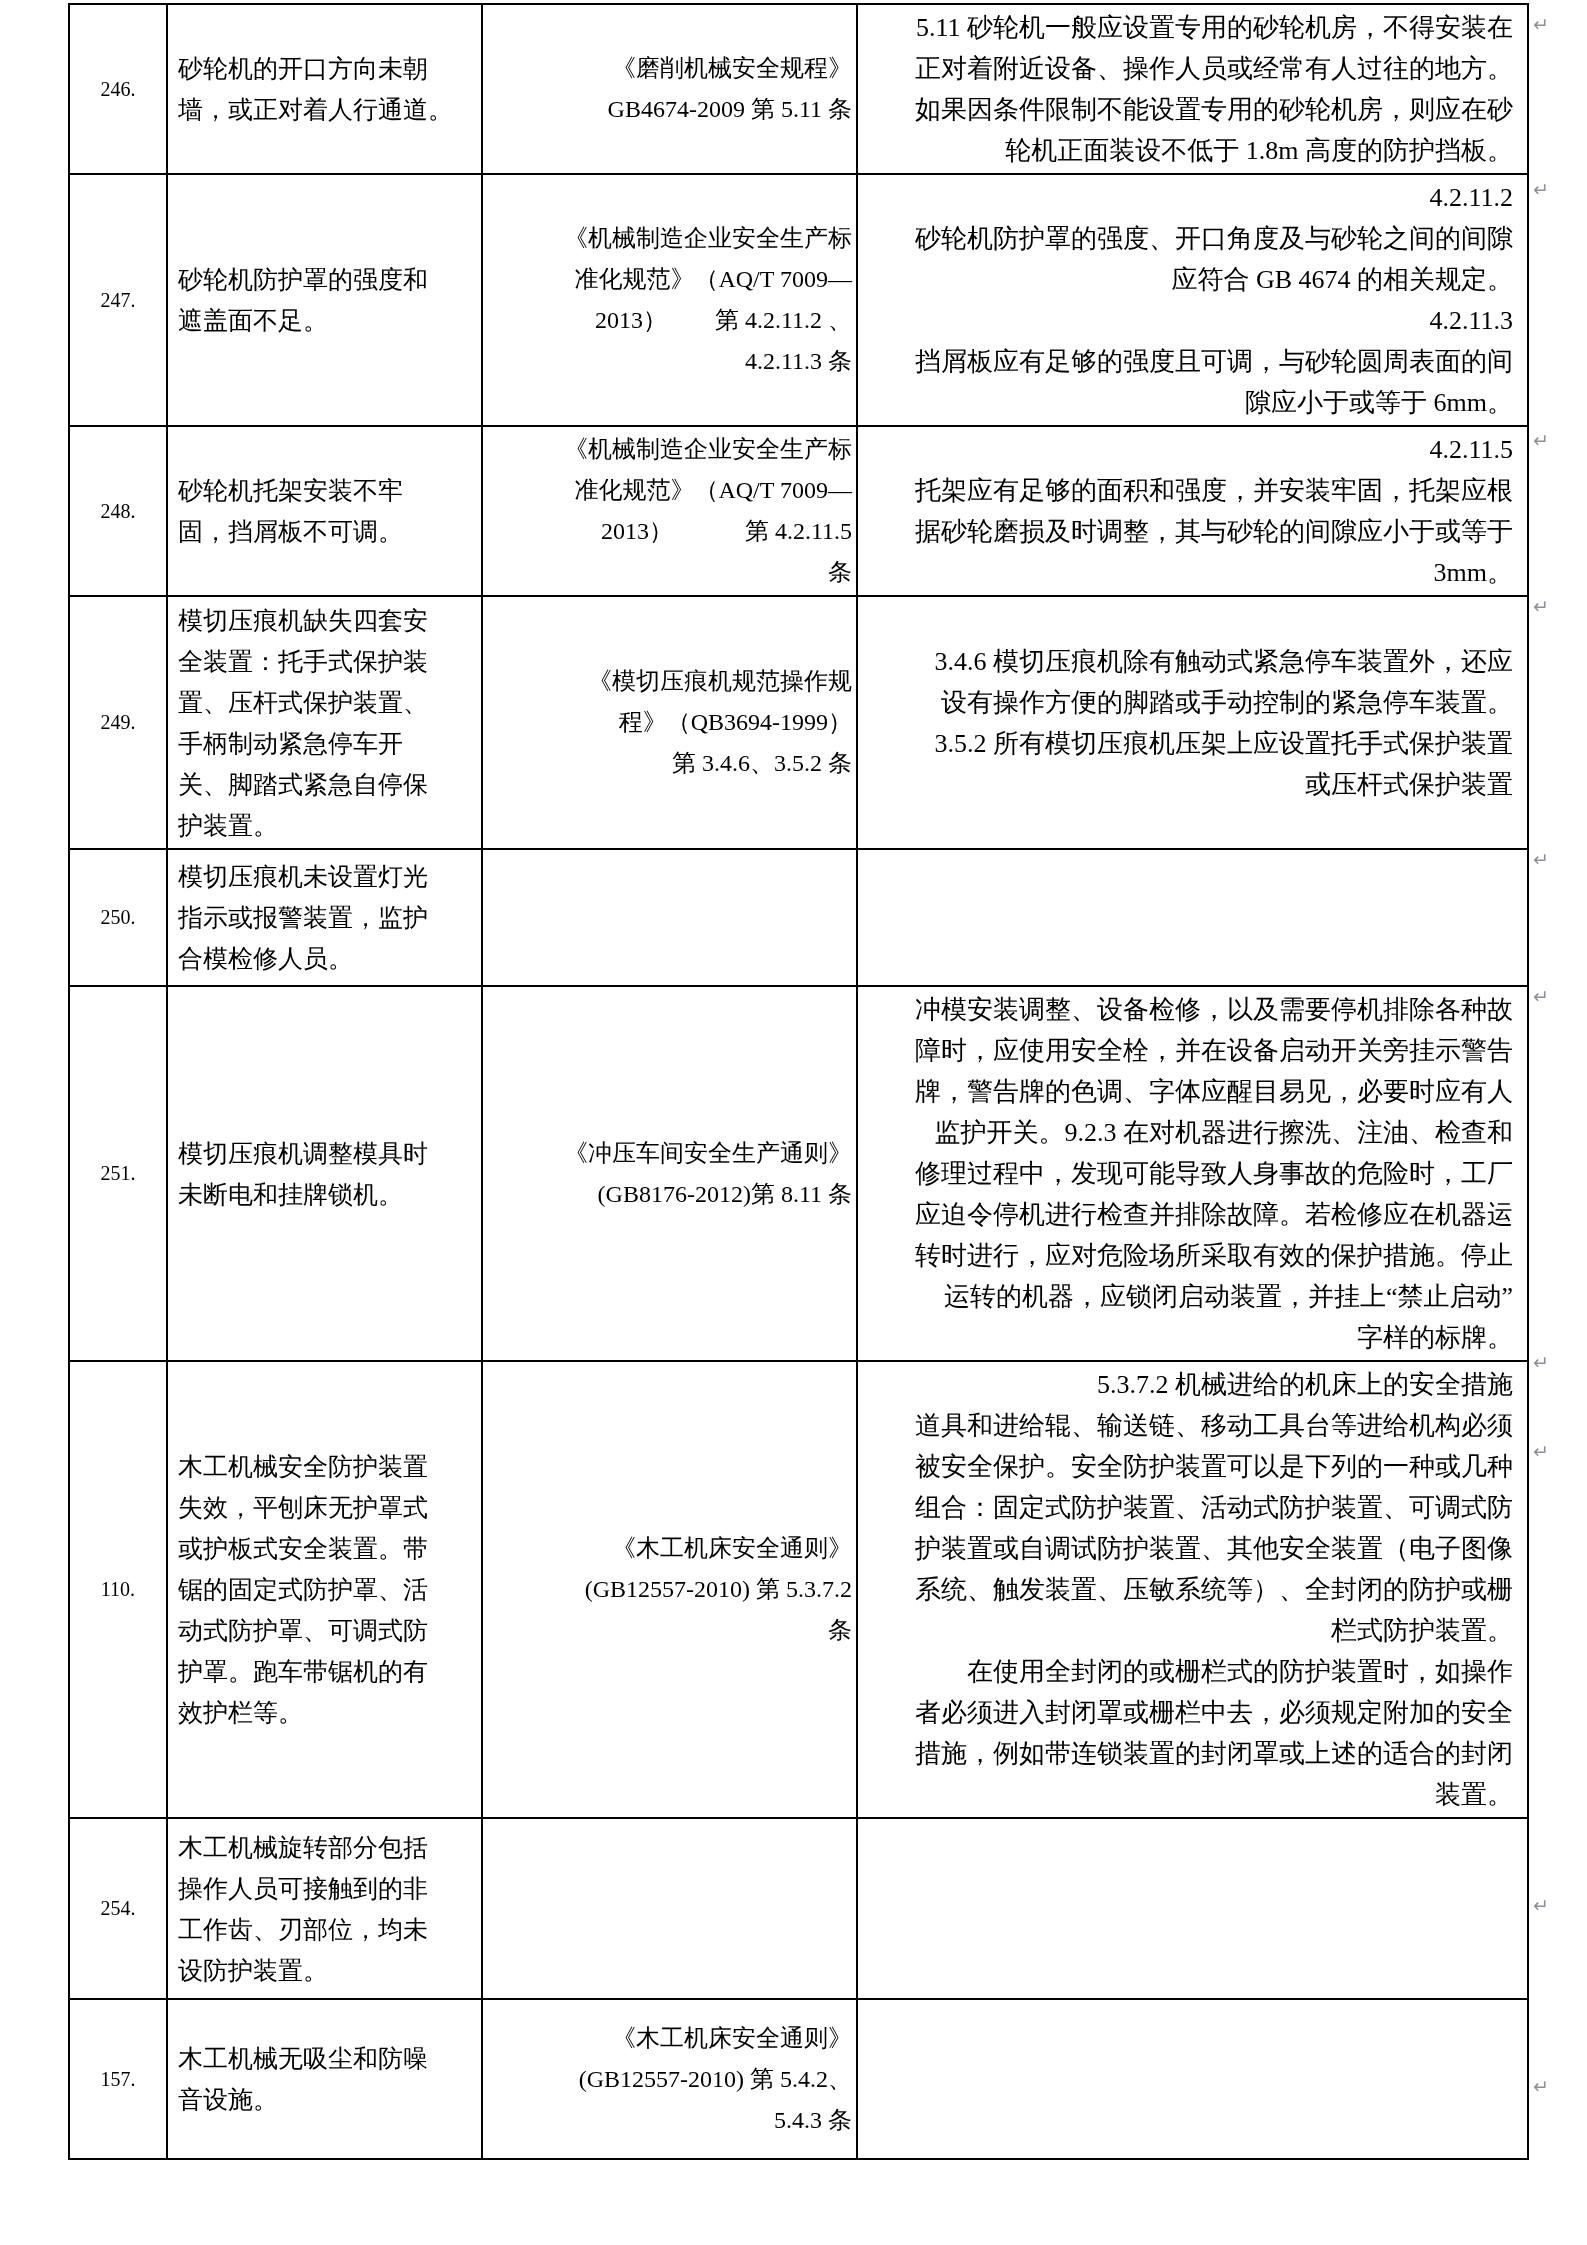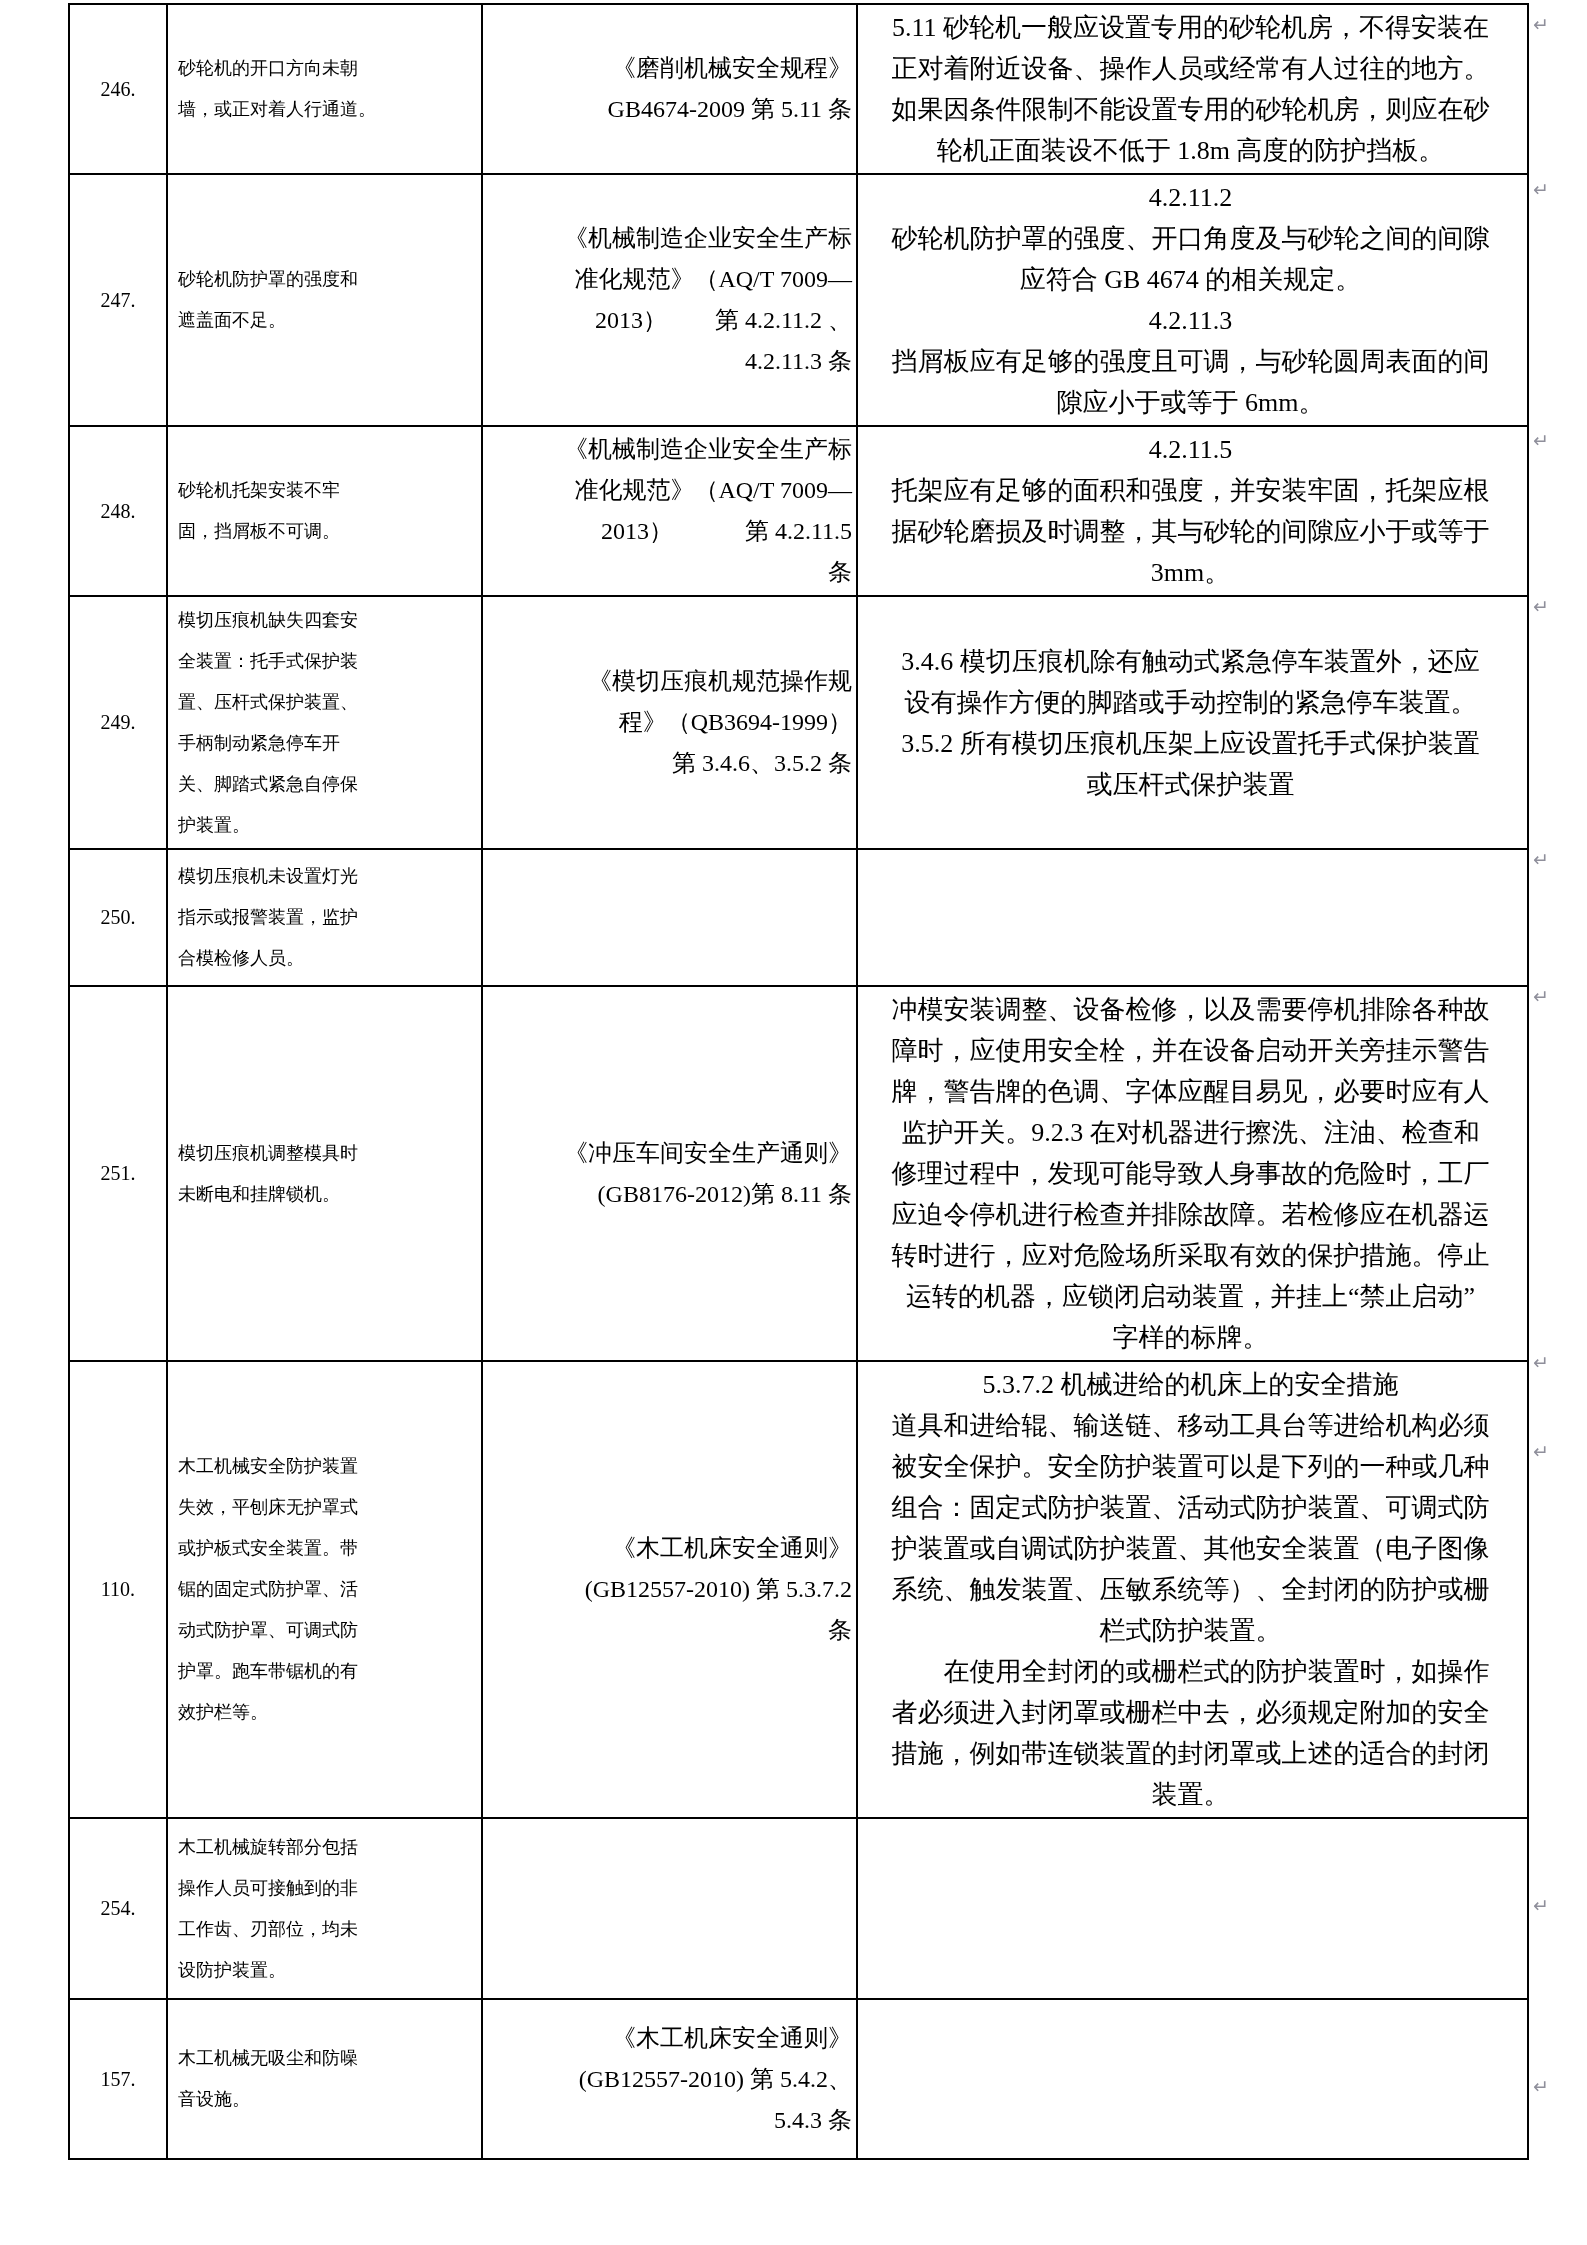--- a/index.html
+++ b/index.html
@@ -18,27 +18,27 @@
   }
   col.c-num{width:98px;}
   col.c-desc{width:315px;}
   col.c-cit{width:375px;}
   col.c-det{width:671px;}
   .cell-text{white-space:pre-line;}
   td.num .cell-text{
     text-align:center;font-size:20px;line-height:41px;
   }
   td.desc .cell-text{
-    font-size:18px;line-height:41px;padding:2px 6px 2px 10px;text-align:left;
+    font-size:25px;line-height:41px;padding:2px 6px 2px 10px;text-align:left;
   }
   td.cit .cell-text{
     font-size:24px;line-height:41px;padding:2px 4px 2px 12px;text-align:right;
   }
   td.det .cell-text{
-    font-size:26px;line-height:41px;padding:2px 14px 2px 10px;text-align:center;
+    font-size:26px;line-height:41px;padding:2px 14px 2px 10px;text-align:right;
   }
   .para-marks{position:absolute;left:0;top:0;}
   .para-mark{
     position:absolute;left:1533px;
     font-size:19px;color:#8f8f9b;line-height:19px;
     font-family:"DejaVu Sans",sans-serif;
   }
 </style>
 </head>
 <body>

